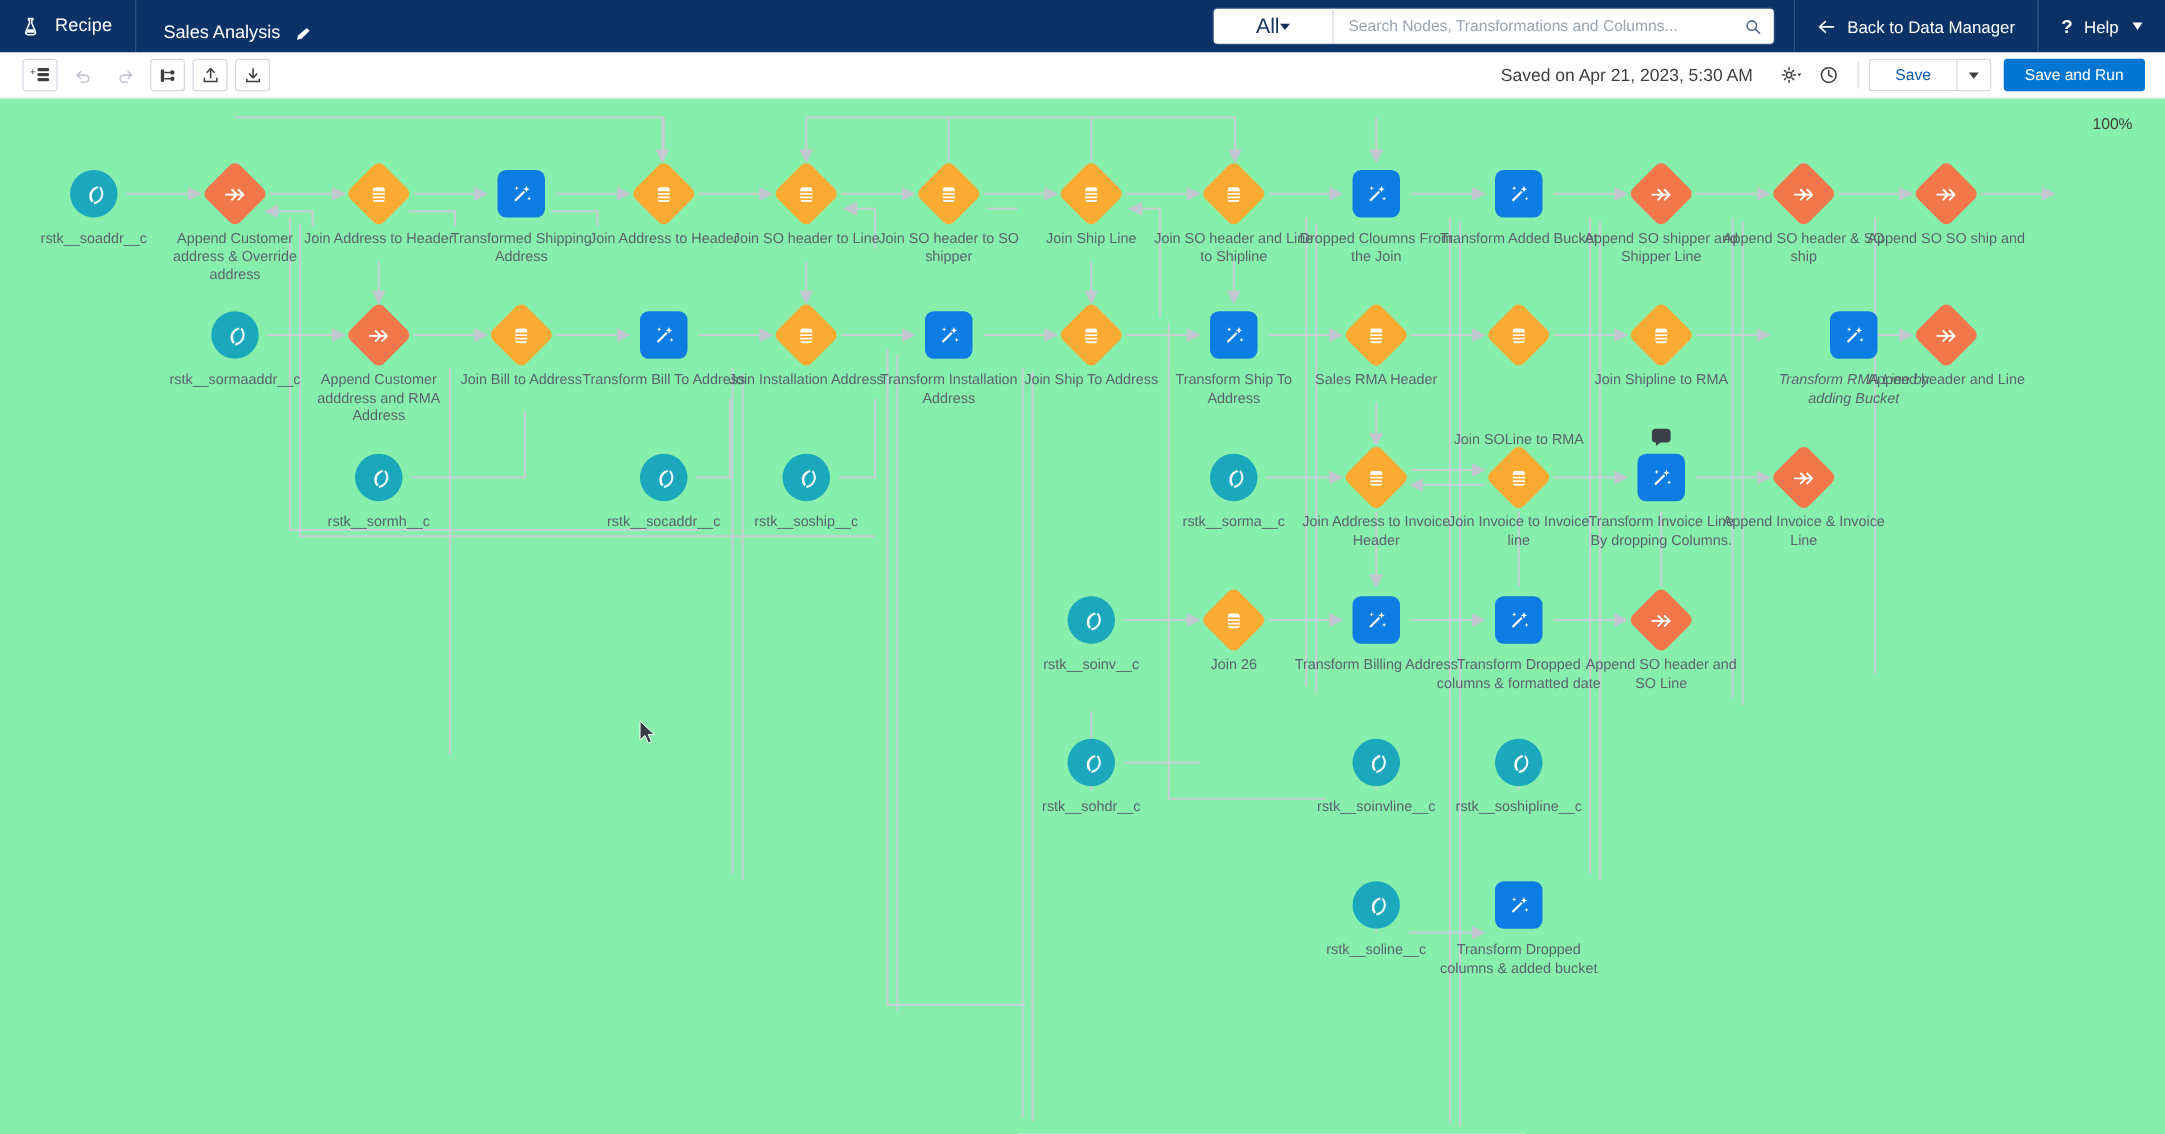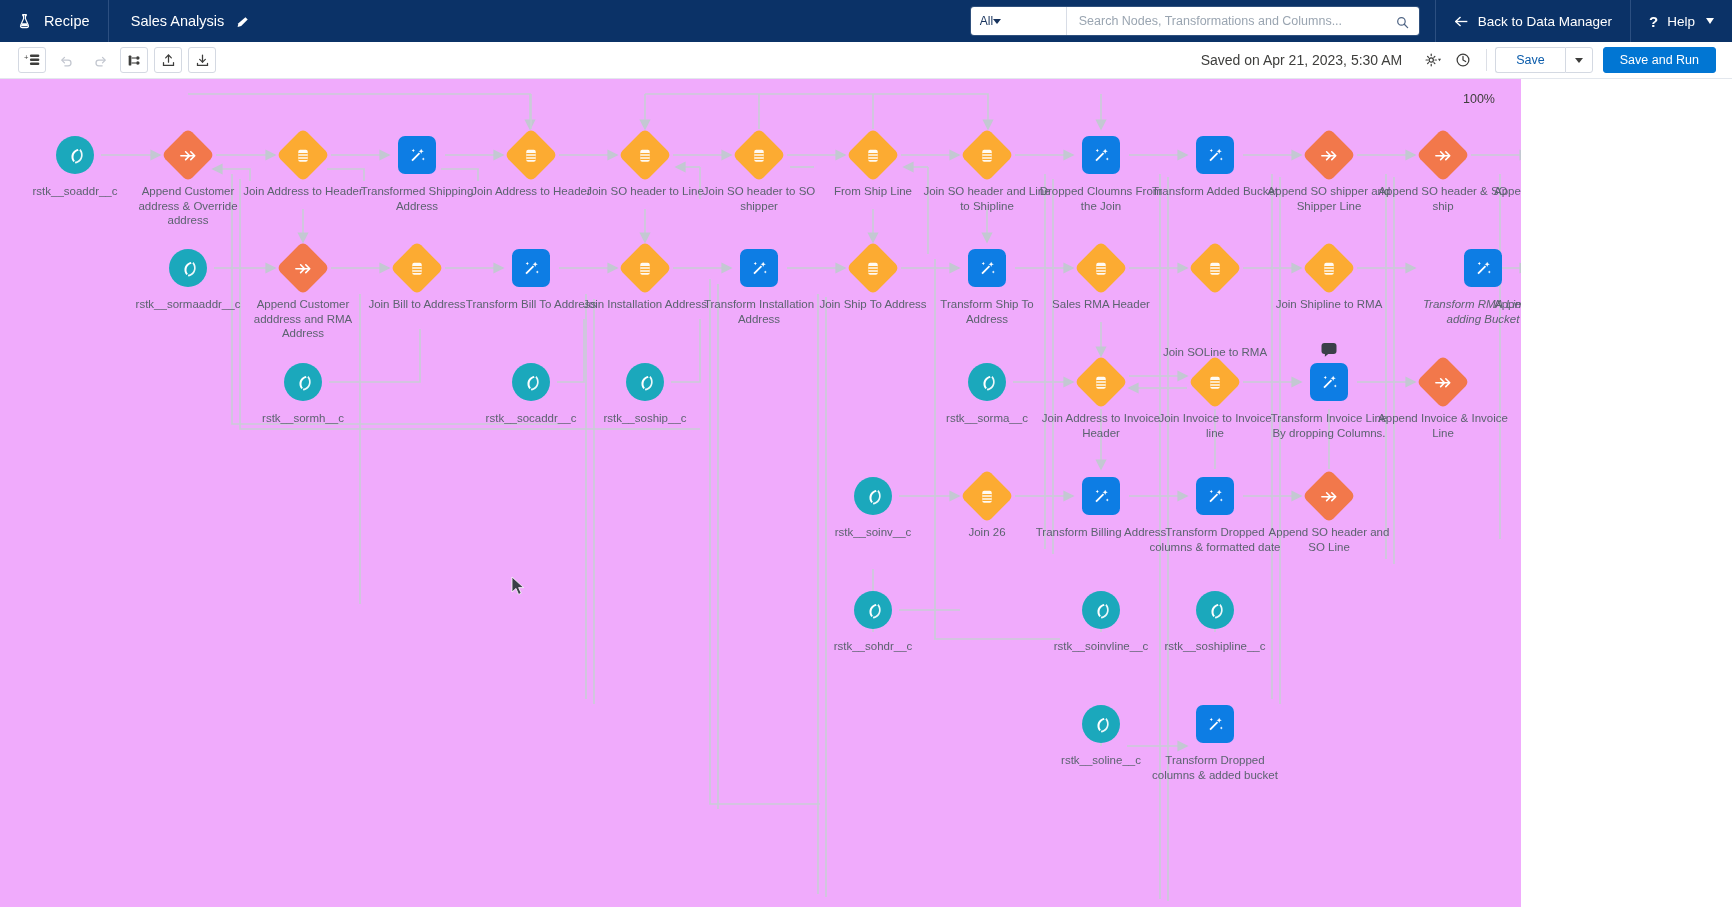--- a/index.html
+++ b/index.html
@@ -19,40 +19,40 @@
     color: #ffffff;
   }
   .tb-app {
     display: flex; align-items: center; gap: 11px;
     padding: 0 18px 0 16px; height: 42px;
     border-right: 1px solid #2c4f81;
   }
   .tb-app-icon { width: 17px; height: 17px; display:block; }
   .tb-app-label { font-size: 14.5px; color: #ffffff; letter-spacing: .1px; }
   .tb-doc {
-    display: flex; align-items: center; gap: 12px;
+    display: flex; align-items: flex-end; gap: 12px;
     padding: 0 22px; height: 26px;
   }
   .tb-doc-title { font-size: 14.5px; color: #ffffff; }
   .pencil-icon { width: 13px; height: 13px; display:block; }
 
   .tb-spacer { flex: 1 1 auto; }
 
   
   .tb-search {
     display: flex; align-items: center;
     height: 28px; margin-right: 16px;
     background: #ffffff; border-radius: 3px;
     box-shadow: 0 0 0 1px rgba(255,255,255,.15);
   }
   .tb-scope {
-    display: flex; align-items: center; justify-content: flex-start;
+    display: flex; align-items: center; justify-content: center;
     width: 96px; height: 28px; padding: 0 9px;
     border-right: 1px solid #d8dde6;
-    font-size: 12px; color: #16325c;
+    font-size: 17px; color: #16325c;
   }
   .tb-scope .caret { width: 0; height: 0;
     border-left: 4.5px solid transparent; border-right: 4.5px solid transparent;
     border-top: 5.5px solid #16325c; }
   .tb-searchbox {
     display: flex; align-items: center;
     width: 352px; height: 28px; padding: 0 10px 0 12px;
   }
   .tb-searchinput {
     flex: 1; border: 0; outline: 0; background: transparent;
@@ -111,22 +111,22 @@
   .btn-run {
     height: 26px; padding: 0 16px; margin-left: 10px;
     border-radius: 3px; background: #0176d3; border: 1px solid #0176d3;
     font-size: 12.5px; color: #ffffff;
     display: flex; align-items: center; justify-content: center;
   }
 
   
   #canvas {
     position: absolute; left: 0; top: 79px;
-    width: 1521px; height: 828px;
-    background: #f0abfc; overflow: hidden;
+    width: 1732px; height: 828px;
+    background: #86efac; overflow: hidden;
   }
   #edge-layer { position: absolute; left: 0; top: 0; width: 1732px; height: 828px; }
 
   .zoom-chip {
     position: absolute; right: 26px; top: 13px;
     font-size: 12.5px; color: #3e3e3c;
   }
 
   
   .node {
@@ -526,21 +526,21 @@
         <span class="glyph" style="display:flex;align-items:center;justify-content:center;">
           <span class="g-join">
       <svg viewBox="0 0 24 24" width="19" height="19">
         <rect x="6" y="4.5" width="12" height="15" rx="2.4" fill="#ffffff" opacity=".95"></rect>
         <line x1="6" y1="9.5" x2="18" y2="9.5" stroke="#fcab32" stroke-width="1.6"></line>
         <line x1="6" y1="13" x2="18" y2="13" stroke="#fcab32" stroke-width="1.6"></line>
         <line x1="6" y1="16.5" x2="18" y2="16.5" stroke="#fcab32" stroke-width="1.6"></line>
       </svg>
           </span>
         </span>
-        <span class="node-label">From Ship Line</span>
+        <span class="node-label">Join Ship Line</span>
       </div>
       <div class="node" style="left: 987px; top: 54px;">
         <span class="glyph" style="display:flex;align-items:center;justify-content:center;">
           <span class="g-join">
       <svg viewBox="0 0 24 24" width="19" height="19">
         <rect x="6" y="4.5" width="12" height="15" rx="2.4" fill="#ffffff" opacity=".95"></rect>
         <line x1="6" y1="9.5" x2="18" y2="9.5" stroke="#fcab32" stroke-width="1.6"></line>
         <line x1="6" y1="13" x2="18" y2="13" stroke="#fcab32" stroke-width="1.6"></line>
         <line x1="6" y1="16.5" x2="18" y2="16.5" stroke="#fcab32" stroke-width="1.6"></line>
       </svg>

